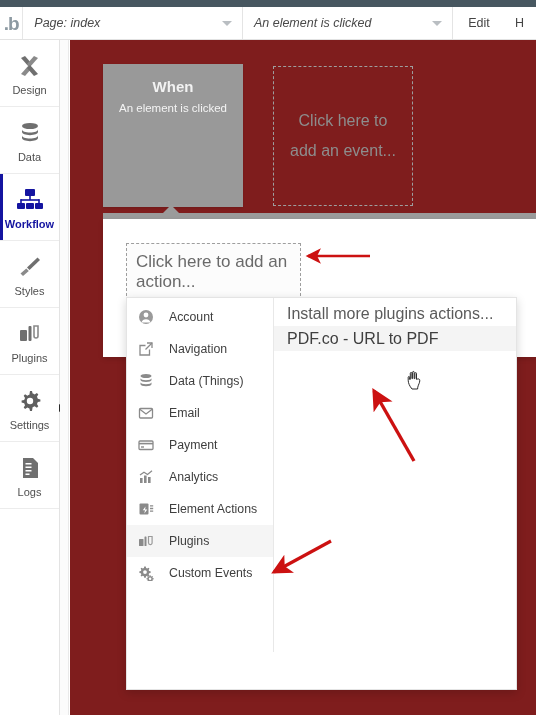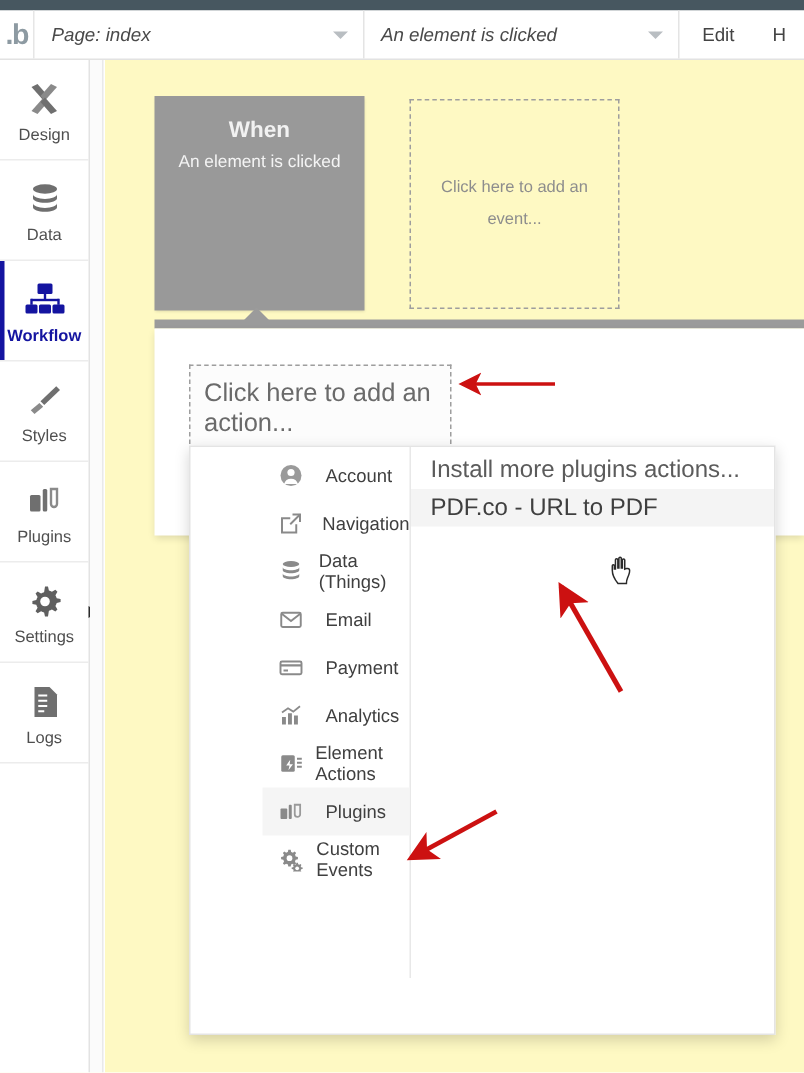--- a/index.html
+++ b/index.html
@@ -100,21 +100,21 @@
   .sb-rail {
     position: absolute; left: 60px; top: 40px;
     width: 9px; height: 675px;
     background: #fbfbfb; border-right: 1px solid #e9e9e9;
   }
 
   
   .canvas {
     position: absolute; left: 70px; top: 40px;
     width: 466px; height: 675px;
-    background: #fef9c3;
+    background: #7f1d1d;
   }
 
   
   .when-card {
     position: absolute; left: 33px; top: 24px;
     width: 140px; height: 143px;
     background: #999999;
     color: #ffffff;
     text-align: center;
     padding-top: 14px;
@@ -122,21 +122,21 @@
   }
   .when-title { font-size: 15px; font-weight: 700; color: #f2f2f2; }
   .when-sub { font-size: 11.5px; margin-top: 7px; color: #f4f4f4; }
 
   .event-slot {
     position: absolute; left: 203px; top: 26px;
     width: 140px; height: 140px;
     border: 1px dashed #9e9e9e;
     display: flex; align-items: center; justify-content: center;
     text-align: center;
-    color: #8d8d8d; font-size: 11px; line-height: 1.9;
+    color: #8d8d8d; font-size: 16px; line-height: 1.9;
     padding: 0 16px;
   }
 
   
   .connector {
     position: absolute; left: 33px; top: 173px;
     width: 433px; height: 6px; background: #9b9b9b;
   }
   .notch {
     position: absolute; left: 92px; top: 165px;
@@ -191,21 +191,21 @@
   }
   .dd-body { display: flex; height: 354px; }
   .dd-left {
     width: 147px; border-right: 1px solid #e8e8e8;
     padding-top: 3px;
   }
   .dd-right { flex: 1; padding-top: 3px; }
 
   .cat-item {
     height: 32px; display: flex; align-items: center;
-    padding-left: 11px; font-size: 12.3px; color: #3f3f3f; margin-left: 48px;
+    padding-left: 11px; font-size: 12.3px; color: #3f3f3f;
   }
   .cat-item.selected { background: #f5f5f5; }
   .cat-ico {
     width: 24px; height: 18px; margin-right: 7px;
     display: flex; align-items: center; justify-content: flex-start;
     color: #8a8a8a;
   }
   .cat-ico svg { display: block; }
 
   .act-item {

